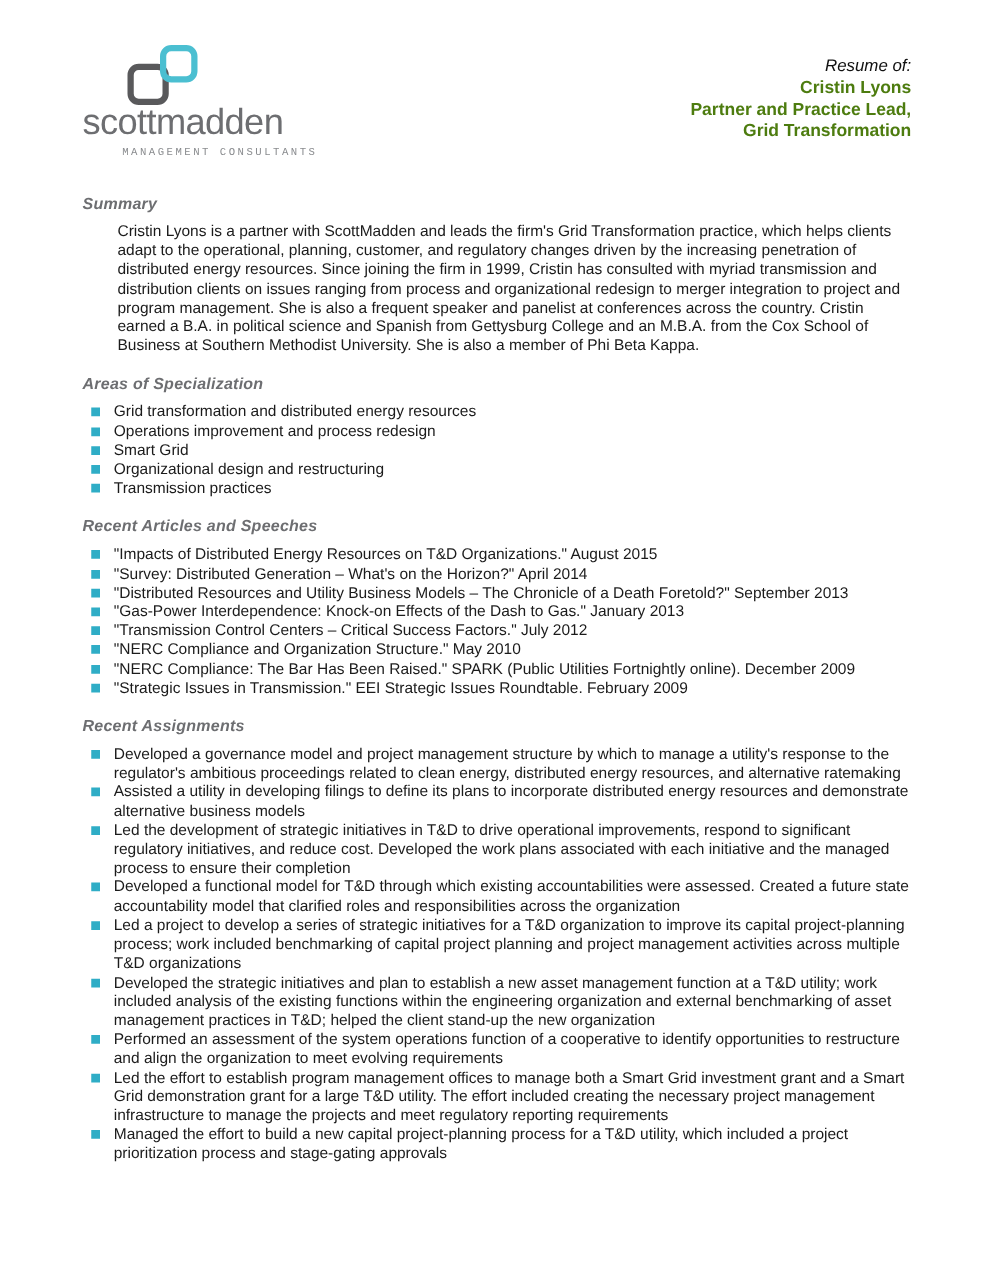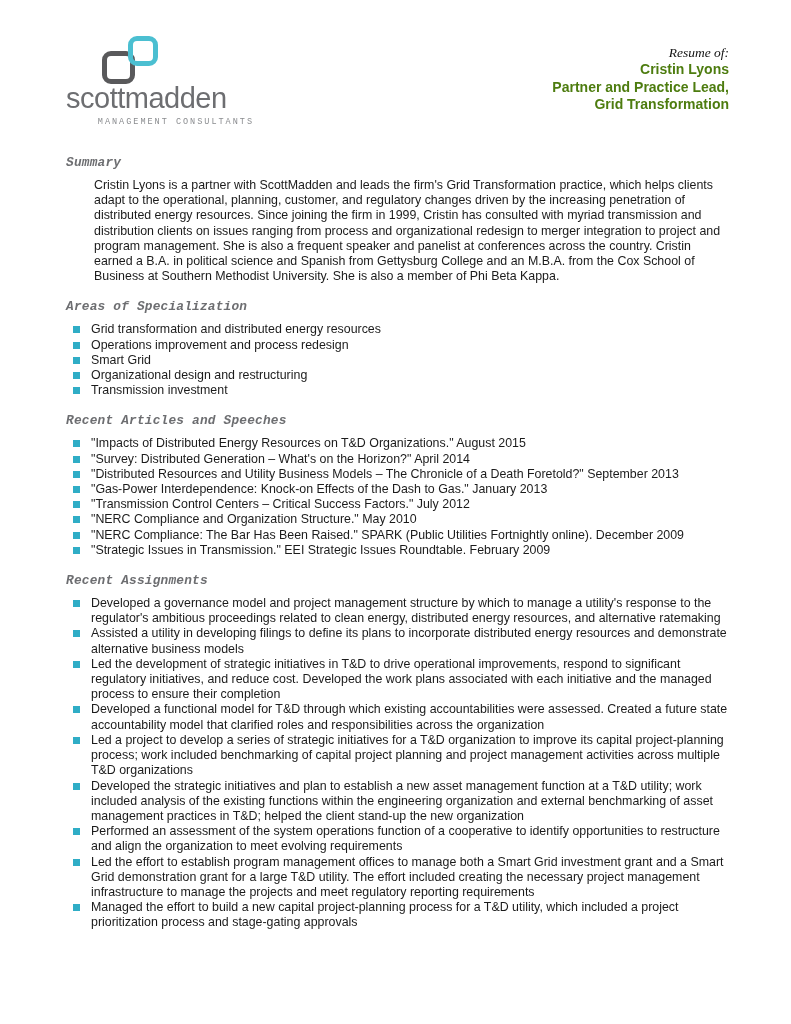--- a/index.html
+++ b/index.html
@@ -20,32 +20,31 @@
   .header { display: flex; justify-content: space-between; align-items: flex-start; }
   .logo { width: 190px; }
   .logo-icon { position: relative; width: 56px; height: 48px; margin-left: 36px; }
   .sq { position: absolute; box-sizing: border-box; border-radius: 9px; background: transparent; }
   .sq-gray { left: 0; bottom: 0; width: 33px; height: 33px; border: 5px solid #59595b; z-index: 1; }
   .sq-teal { right: 0; top: 0; width: 30px; height: 30px; border: 5px solid #4bbfd1; z-index: 2; }
   .wordmark { font-size: 29px; color: #6d6e71; line-height: 1.0; letter-spacing: -0.5px; margin-top: 0; }
   .tagline { font-size: 8.5px; color: #8a8c8f; letter-spacing: 2px; margin-top: 4px; text-align: right; padding-right: 2px; white-space: nowrap; font-family: Liberation Mono, monospace; }
 
   .header-right { text-align: right; padding-top: 8px; }
-  .resume-of { font-style: italic; font-size: 13.5px; line-height: 17px; color: #111; font-family: Liberation Serif, serif; }
+  .resume-of { font-style: italic; font-size: 13.5px; line-height: 17px; color: #111; }
   .hr-bold { font-weight: bold; font-size: 14px; line-height: 17.5px; color: #4d7c0f; }
 
   
   .section-heading {
     color: #6d6e71;
     font-weight: bold;
     font-style: italic;
     font-size: 12.8px;
     margin: 15px 0 8px 0;
     letter-spacing: 0.2px;
-    font-family: Liberation Mono, monospace;
   }
   .section-heading.first { margin-top: 28px; }
 
   .summary-text { font-size: 12.4px; line-height: 15.2px; margin-left: 28px; }
 
   ul.bullets { list-style: none; margin: 0; padding: 0 0 0 7px; }
   li.bi { display: flex; font-size: 12.4px; line-height: 15.2px; }
   .sqb {
     flex: 0 0 auto;
     width: 7px; height: 7px;
@@ -92,21 +91,21 @@
     <li class="bi">
         <span class="sqb"></span>
         <span class="bt">Smart Grid</span>
       </li>
     <li class="bi">
         <span class="sqb"></span>
         <span class="bt">Organizational design and restructuring</span>
       </li>
     <li class="bi">
         <span class="sqb"></span>
-        <span class="bt">Transmission investment</span>
+        <span class="bt">Transmission practices</span>
       </li>
   </ul>
 
   <div class="section-heading">Recent Articles and Speeches</div>
   <ul class="bullets">
     <li class="bi">
         <span class="sqb"></span>
         <span class="bt">"Impacts of Distributed Energy Resources on T&amp;D Organizations." August 2015</span>
       </li>
     <li class="bi">

